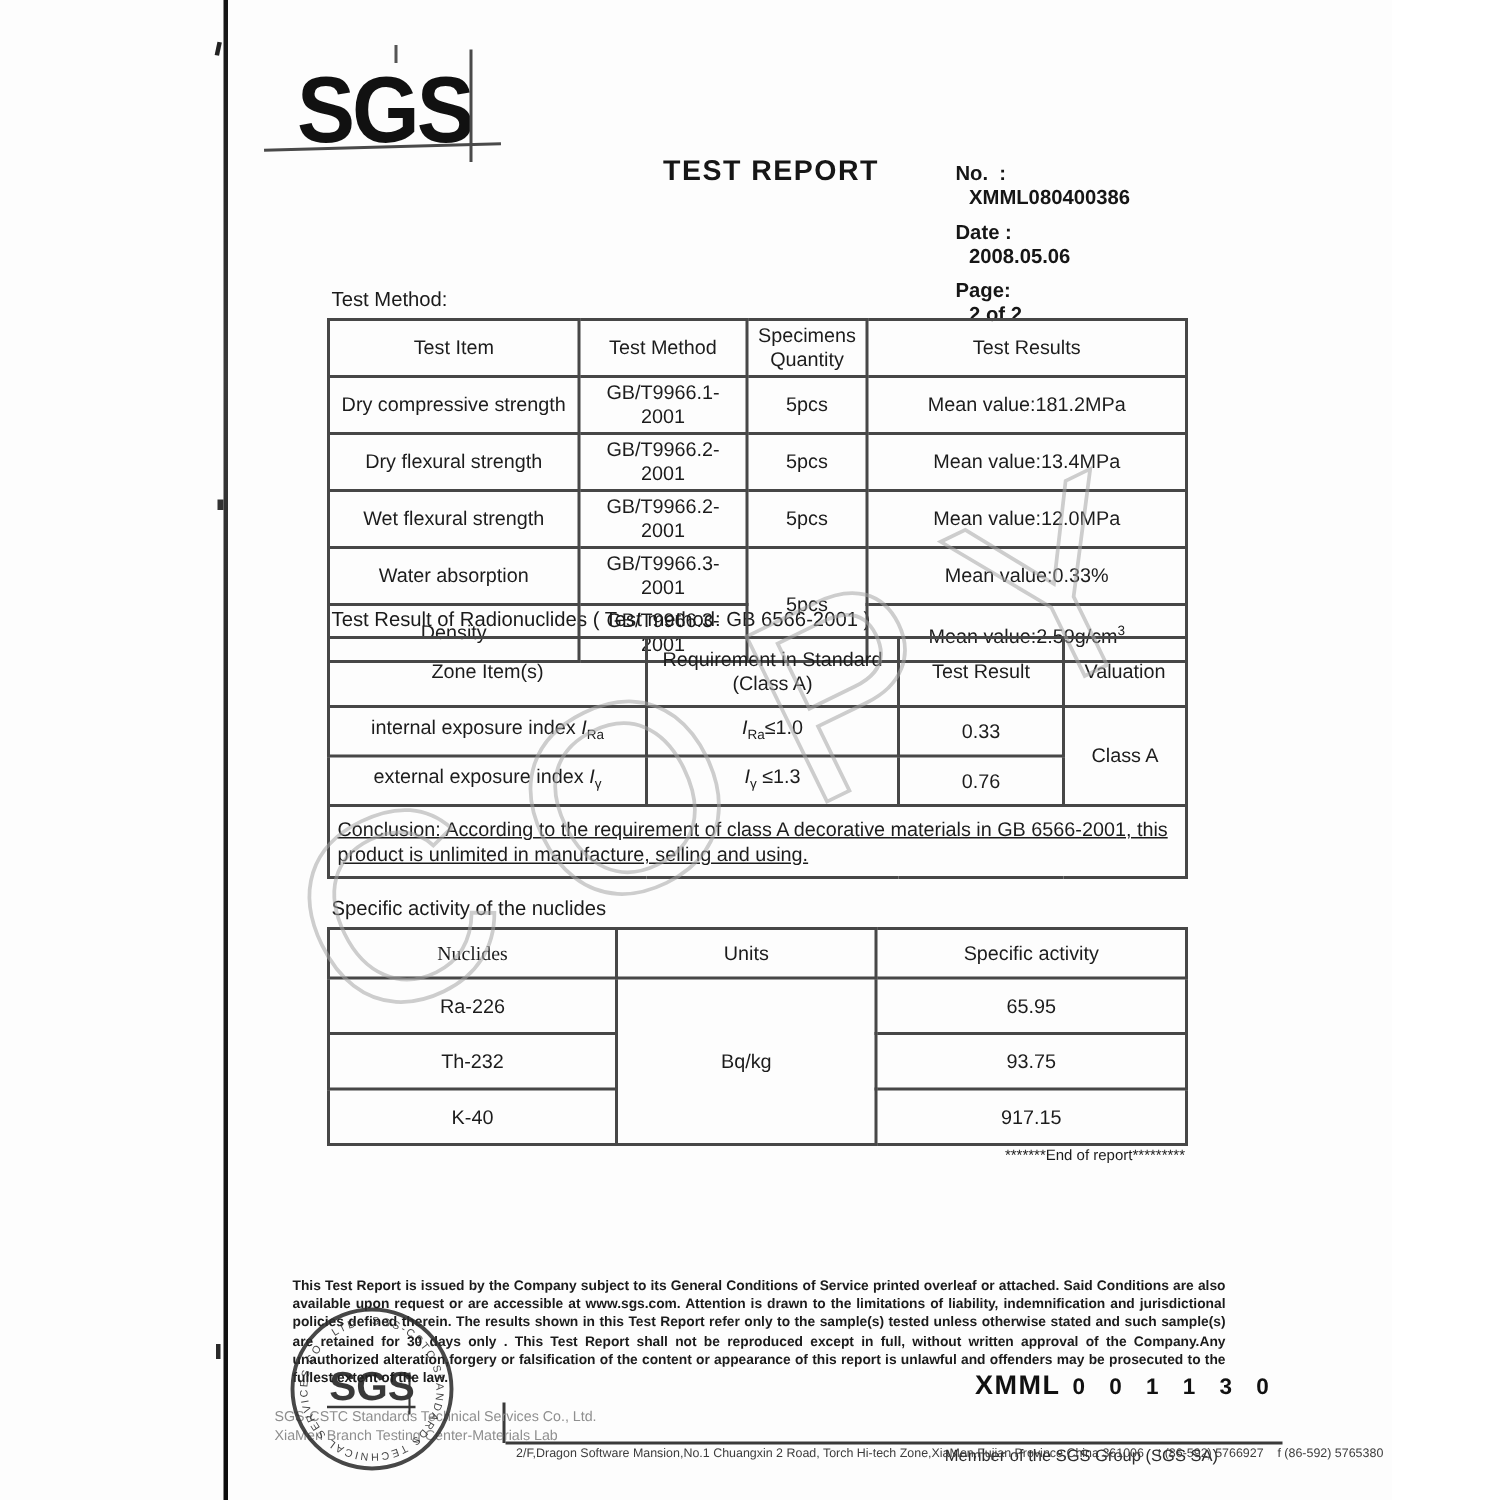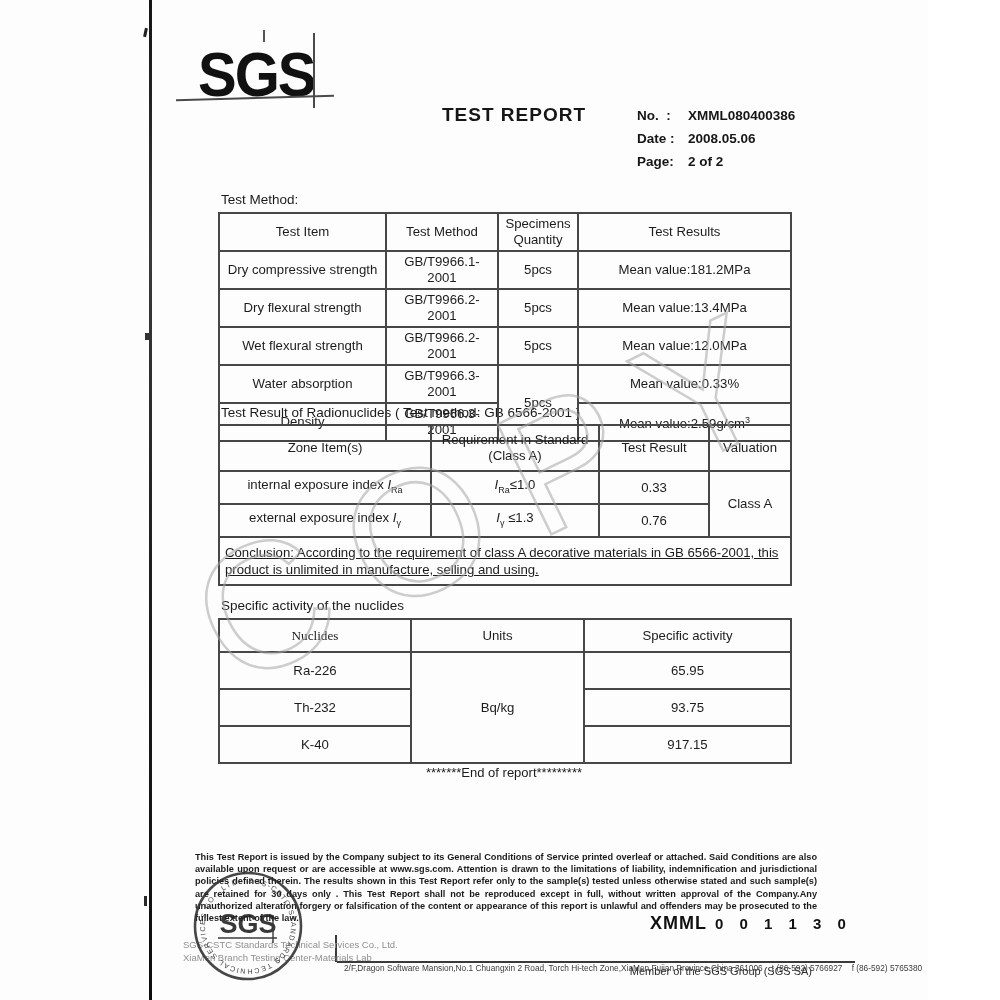--- a/index.html
+++ b/index.html
@@ -14,21 +14,21 @@
   .speck3 { position:absolute; left:263px; top:30px; width:2px; height:12px; background:#555; }
   .speck4 { position:absolute; left:144px; top:896px; width:3px; height:10px; background:#2a2a2a; }
 
   
   .logo { position:absolute; left:198px; top:40px; font-size:58px; font-weight:bold;
     letter-spacing:-2px; color:#111; transform:scaleY(1.08); }
   .logo-underline { position:absolute; left:176px; top:97px; width:158px; height:2px; background:#4a4a4a; transform:rotate(-1.6deg); }
   .logo-vline { position:absolute; left:313px; top:33px; width:2px; height:75px; background:#4a4a4a; }
   .report-title { position:absolute; left:442px; top:104px; font-size:19px; font-weight:bold; letter-spacing:1px; color:#161616; }
   .info-block { position:absolute; left:637px; top:108px; font-size:13.5px; font-weight:bold; color:#161616; }
-  .info-row { display:flex; margin-bottom:7px; line-height:16px; }
+  .info-row { display:flex; margin-bottom:7px; line-height:16px;flex-direction:column; }
   .info-label { white-space:pre; width:42px; }
   .info-value { margin-left:9px; white-space:pre; }
 
   
   .watermark { position:absolute; left:498px; top:492px;
     transform:translate(-50%,-50%) rotate(-26deg);
     font-size:178px; letter-spacing:36px; color:transparent;
     -webkit-text-stroke:2.5px #a6a6a6; opacity:.55; z-index:6; pointer-events:none; white-space:nowrap; }
 
   
@@ -36,21 +36,21 @@
 
   
   table { border-collapse:collapse; table-layout:fixed; position:absolute; left:218px; width:572px; z-index:2; }
   td, th { border:2px solid #474747; font-size:13.2px; font-weight:normal; text-align:center;
     vertical-align:middle; color:#1c1c1c; padding:2px 4px; line-height:16px; background:transparent; }
   sub { font-size:9px; }
   sup { font-size:9px; }
   .conclusion-cell { text-align:left; padding:5px 5px; line-height:17px; height:48px;text-decoration:underline; }
 
   
-  .end-line { position:absolute; left:218px; top:765px; width:572px; text-align:center; font-size:13px; color:#1c1c1c; }
+  .end-line { position:absolute; left:218px; top:765px; width:572px; text-align:right; font-size:10px; color:#1c1c1c; }
 
   
   .fine-print { position:absolute; left:195px; top:851px; width:622px; font-size:9.2px; font-weight:bold;
     line-height:12.2px; text-align:justify; color:#1b1b1b; z-index:3; }
 
   
   .stamp { position:absolute; left:191px; top:869px; width:114px; height:114px; z-index:8; opacity:.88; }
 
   
   .report-code { position:absolute; left:650px; top:913px; z-index:4; white-space:nowrap; }

